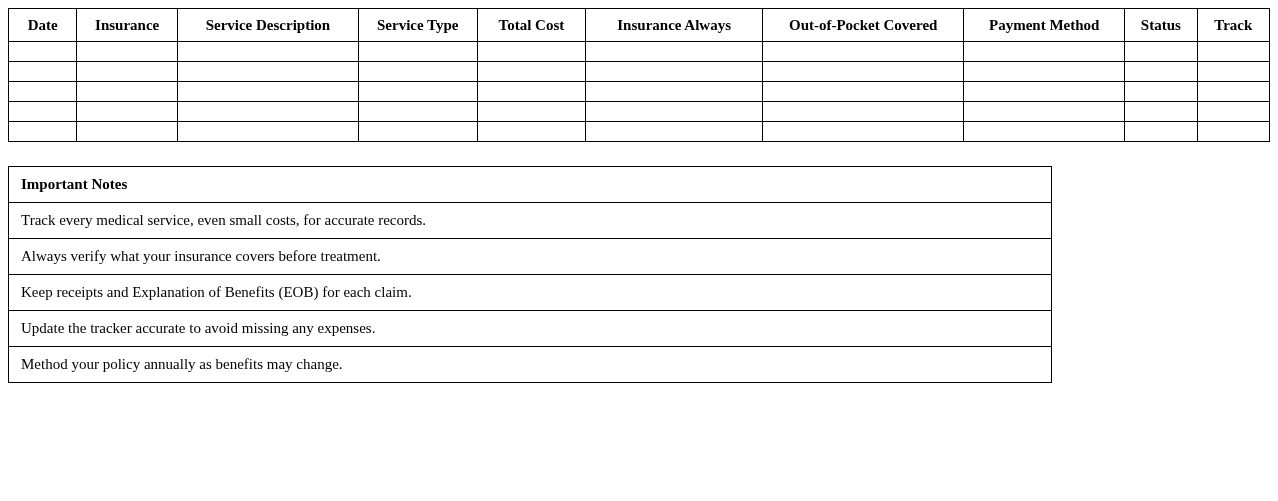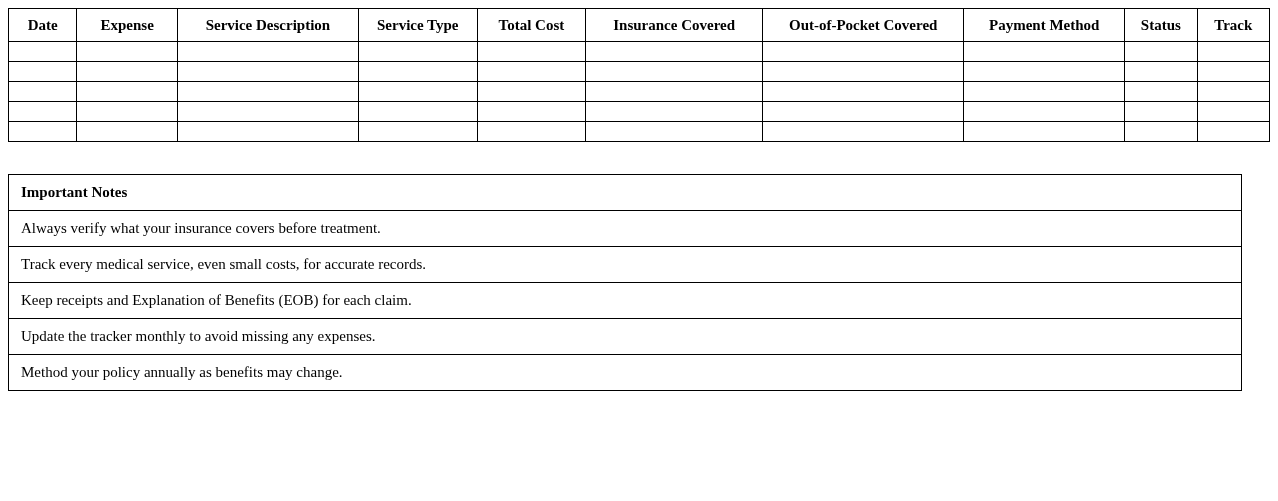--- a/index.html
+++ b/index.html
@@ -41,22 +41,22 @@
     padding: 2px 4px;
     line-height: 1.2;
   }
   .tracker td {
     height: 17px;
     font-size: 14px;
     padding: 1px 4px;
   }
   
   .notes {
-    width: 1234px;
-    margin-top: 32px;
+    width: 1044px;
+    margin-top: 24px;
   }
   .notes td {
     border: 1px solid #000000;
     padding: 7px 10px 8px 12px;
     font-size: 15px;
     line-height: 1.2;
     height: 20px;
   }
   .notes td.notes-heading {
     font-weight: bold;
@@ -76,25 +76,25 @@
       <col style="width:108px">
       <col style="width:176px">
       <col style="width:200px">
       <col style="width:160px">
       <col style="width:72px">
       <col style="width:72px">
     </colgroup>
     <thead>
       <tr>
         <th>Date</th>
-        <th>Expense</th>
+        <th>Insurance</th>
         <th>Service Description</th>
         <th>Service Type</th>
         <th>Total Cost</th>
-        <th>Insurance Covered</th>
+        <th>Insurance Always</th>
         <th>Out-of-Pocket Covered</th>
         <th>Payment Method</th>
         <th>Status</th>
         <th>Track</th>
       </tr>
     </thead>
     <tbody>
       <tr>
         <td></td>
         <td></td>
@@ -157,30 +157,30 @@
       </tr>
     </tbody>
   </table>
 
   <table class="notes">
     <tbody>
       <tr>
         <td class="notes-heading">Important Notes</td>
       </tr>
       <tr>
-        <td>Always verify what your insurance covers before treatment.</td>
+        <td>Track every medical service, even small costs, for accurate records.</td>
       </tr>
       <tr>
-        <td>Track every medical service, even small costs, for accurate records.</td>
+        <td>Always verify what your insurance covers before treatment.</td>
       </tr>
       <tr>
         <td>Keep receipts and Explanation of Benefits (EOB) for each claim.</td>
       </tr>
       <tr>
-        <td>Update the tracker monthly to avoid missing any expenses.</td>
+        <td>Update the tracker accurate to avoid missing any expenses.</td>
       </tr>
       <tr>
         <td>Method your policy annually as benefits may change.</td>
       </tr>
     </tbody>
   </table>
 
 </div>
 
 </body></html>

